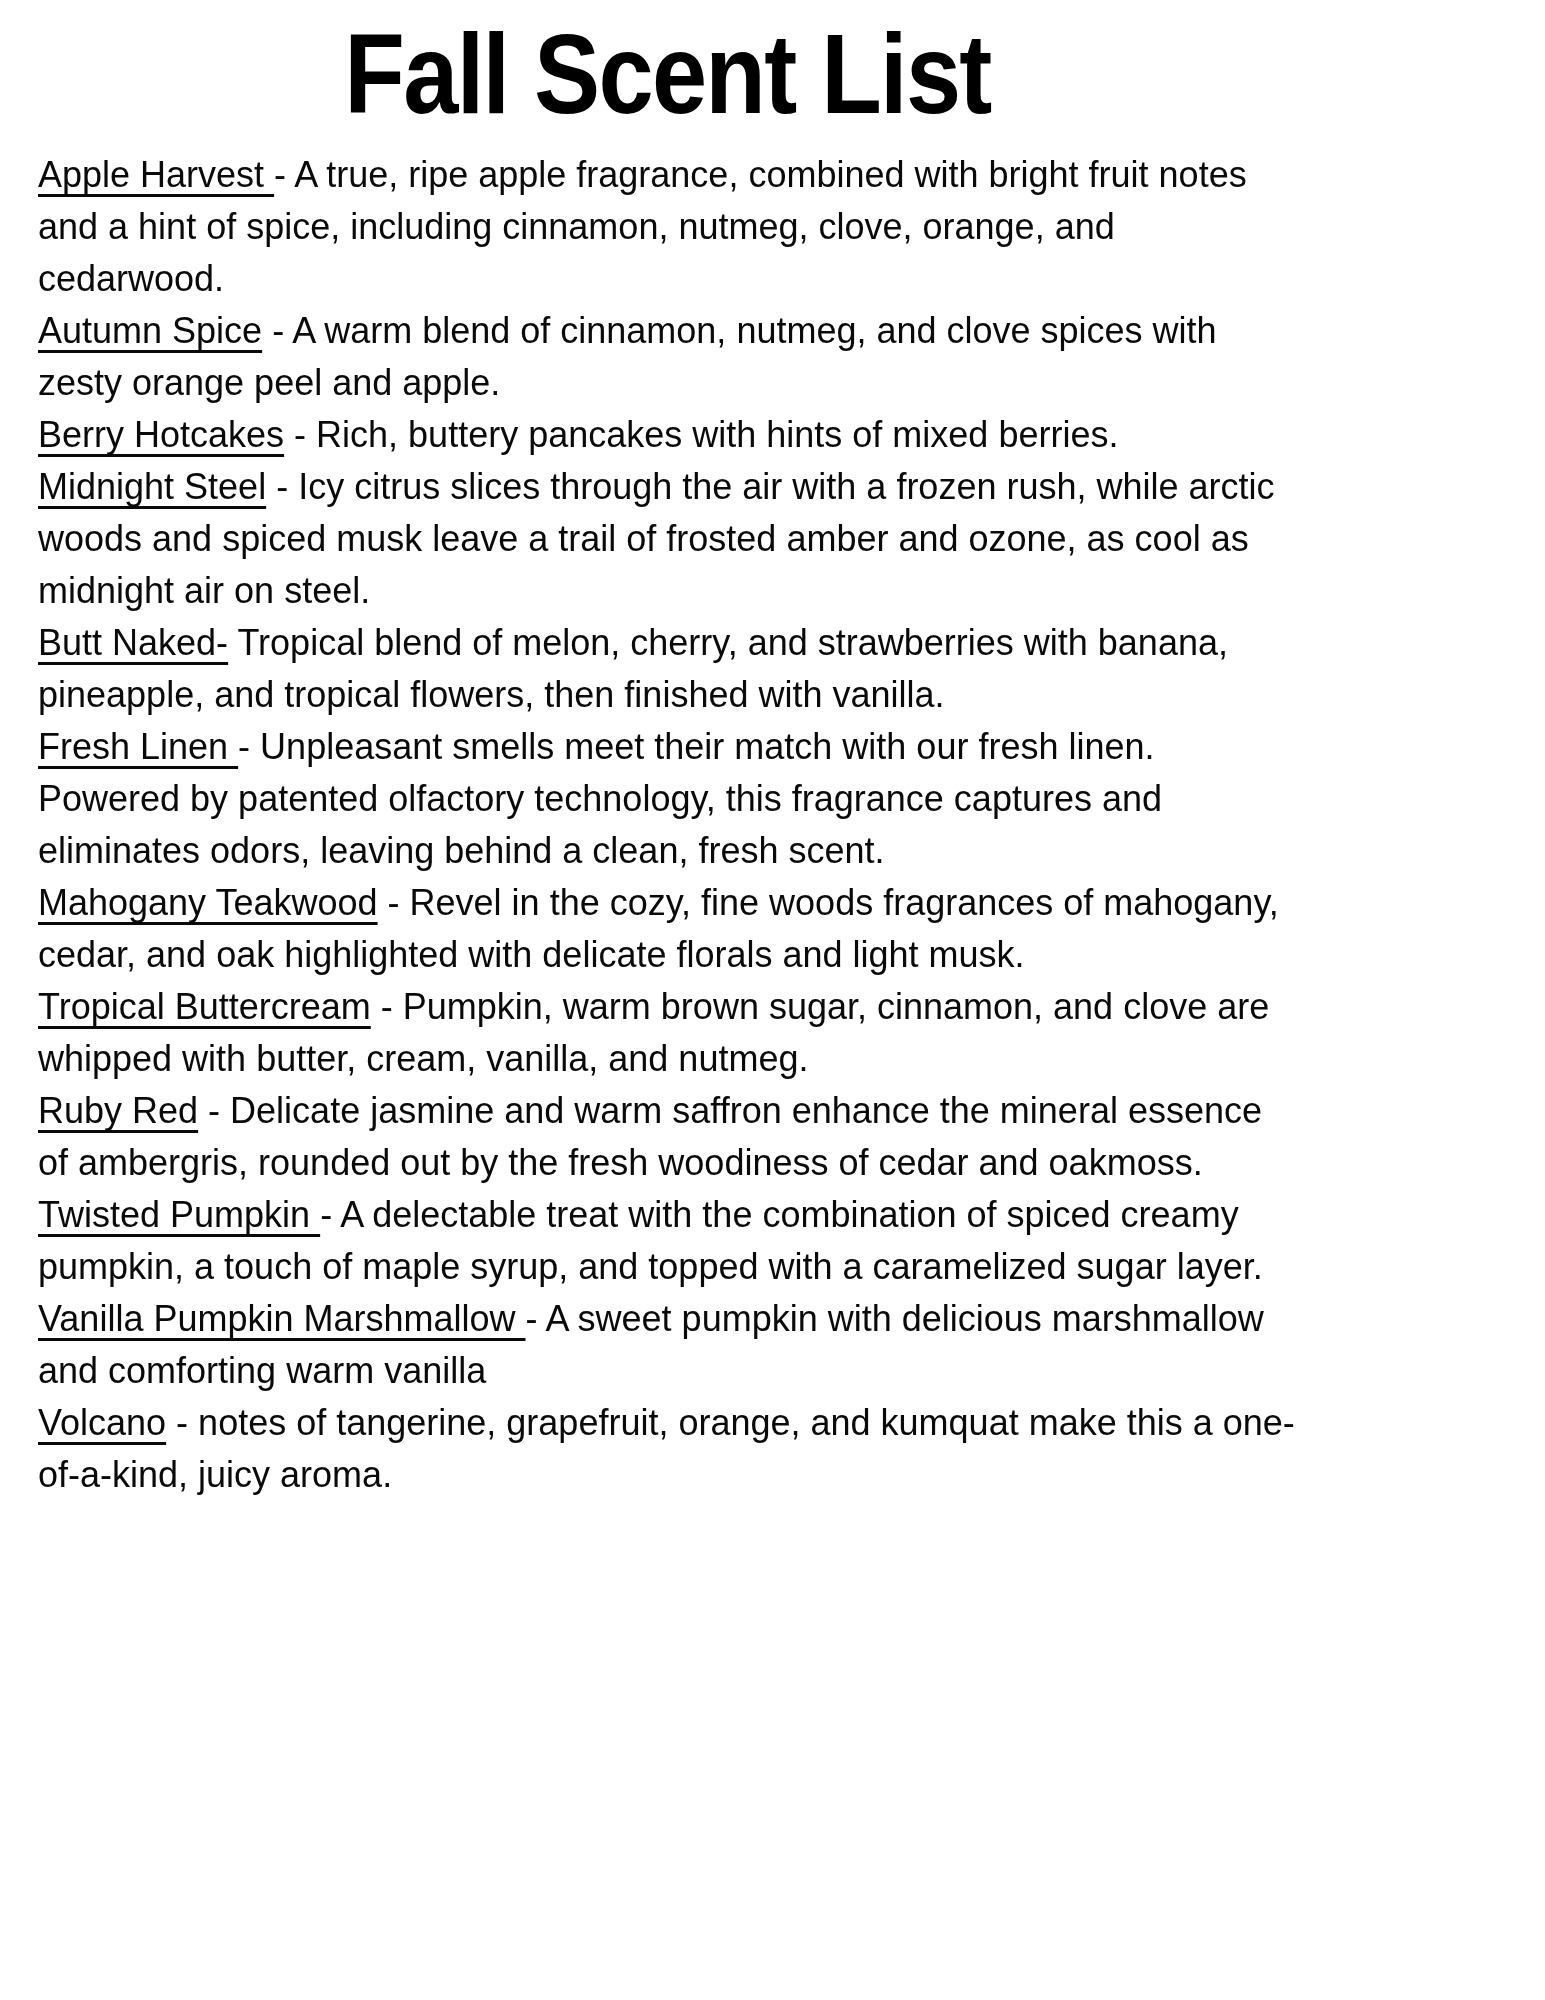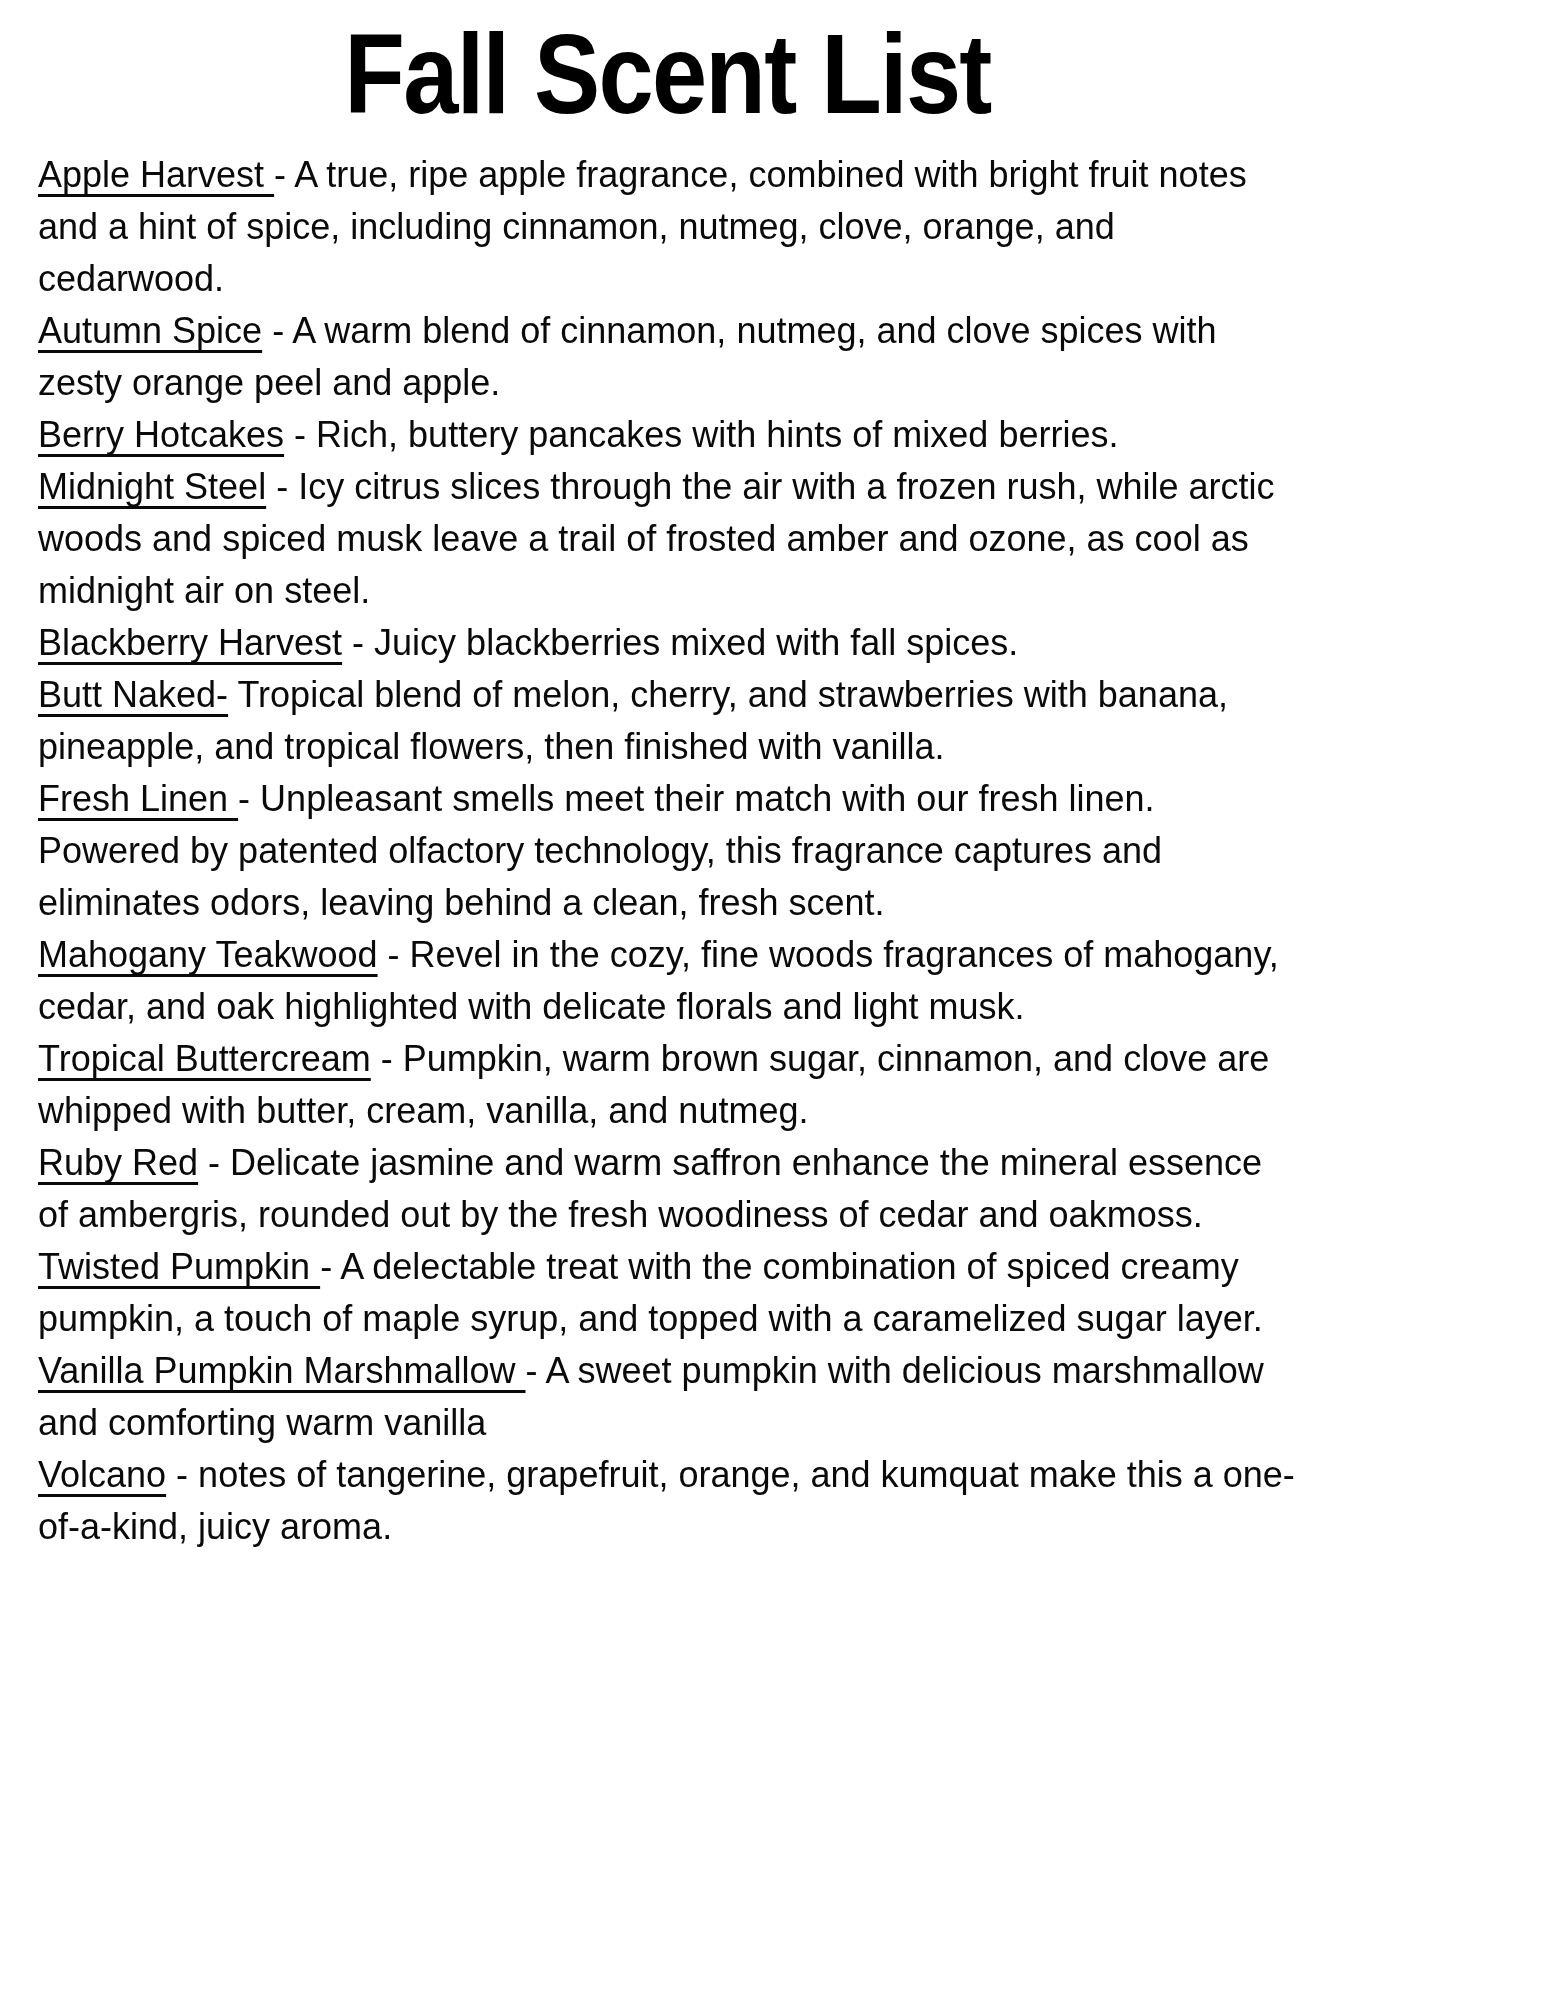--- a/index.html
+++ b/index.html
@@ -62,21 +62,20 @@
   <section class="scent-list">
   <p class="scent"><span class="scent-name">Apple Harvest </span><span class="scent-sep">- </span><span class="scent-desc">A true, ripe apple fragrance, combined with bright fruit notes and a hint of spice, including cinnamon, nutmeg, clove, orange, and cedarwood.</span></p>
 
   <p class="scent"><span class="scent-name">Autumn Spice</span><span class="scent-sep"> - </span><span class="scent-desc">A warm blend of cinnamon, nutmeg, and clove spices with zesty orange peel and apple.</span></p>
 
   <p class="scent"><span class="scent-name">Berry Hotcakes</span><span class="scent-sep"> - </span><span class="scent-desc">Rich, buttery pancakes with hints of mixed berries.</span></p>
 
 
   <p class="scent"><span class="scent-name">Midnight Steel</span><span class="scent-sep"> - </span><span class="scent-desc">Icy citrus slices through the air with a frozen rush, while arctic woods and spiced musk leave a trail of frosted amber and ozone, as cool as midnight air on steel.</span></p>
 
-  <p class="scent"><span class="scent-name">Blackberry Harvest</span><span class="scent-sep"> - </span><span class="scent-desc">Juicy blackberries mixed with fall spices.</span></p>
 
   <p class="scent"><span class="scent-name">Butt Naked-</span><span class="scent-sep"> </span><span class="scent-desc">Tropical blend of melon, cherry, and strawberries with banana, pineapple, and tropical flowers, then finished with vanilla.</span></p>
 
 
   <p class="scent"><span class="scent-name">Fresh Linen </span><span class="scent-sep">- </span><span class="scent-desc">Unpleasant smells meet their match with our fresh linen. Powered by patented olfactory technology, this fragrance captures and eliminates odors, leaving behind a clean, fresh scent.</span></p>
 
   <p class="scent"><span class="scent-name">Mahogany Teakwood</span><span class="scent-sep"> - </span><span class="scent-desc">Revel in the cozy, fine woods fragrances of mahogany, cedar, and oak highlighted with delicate florals and light musk.</span></p>
 
   <p class="scent"><span class="scent-name">Tropical Buttercream</span><span class="scent-sep"> - </span><span class="scent-desc">Pumpkin, warm brown sugar, cinnamon, and clove are whipped with butter, cream, vanilla, and nutmeg.</span></p>
 

